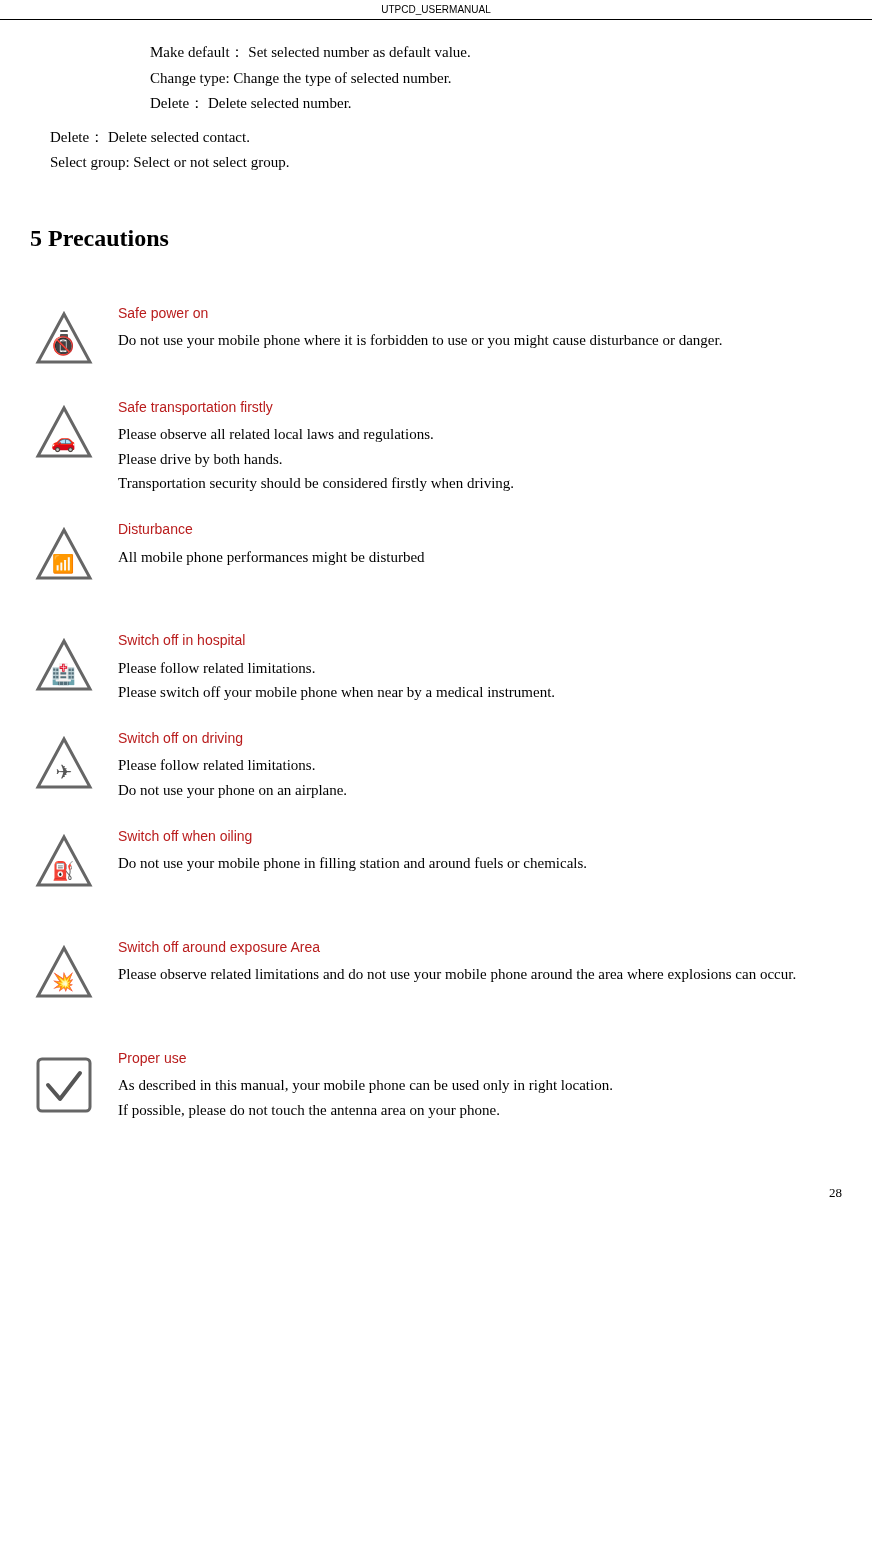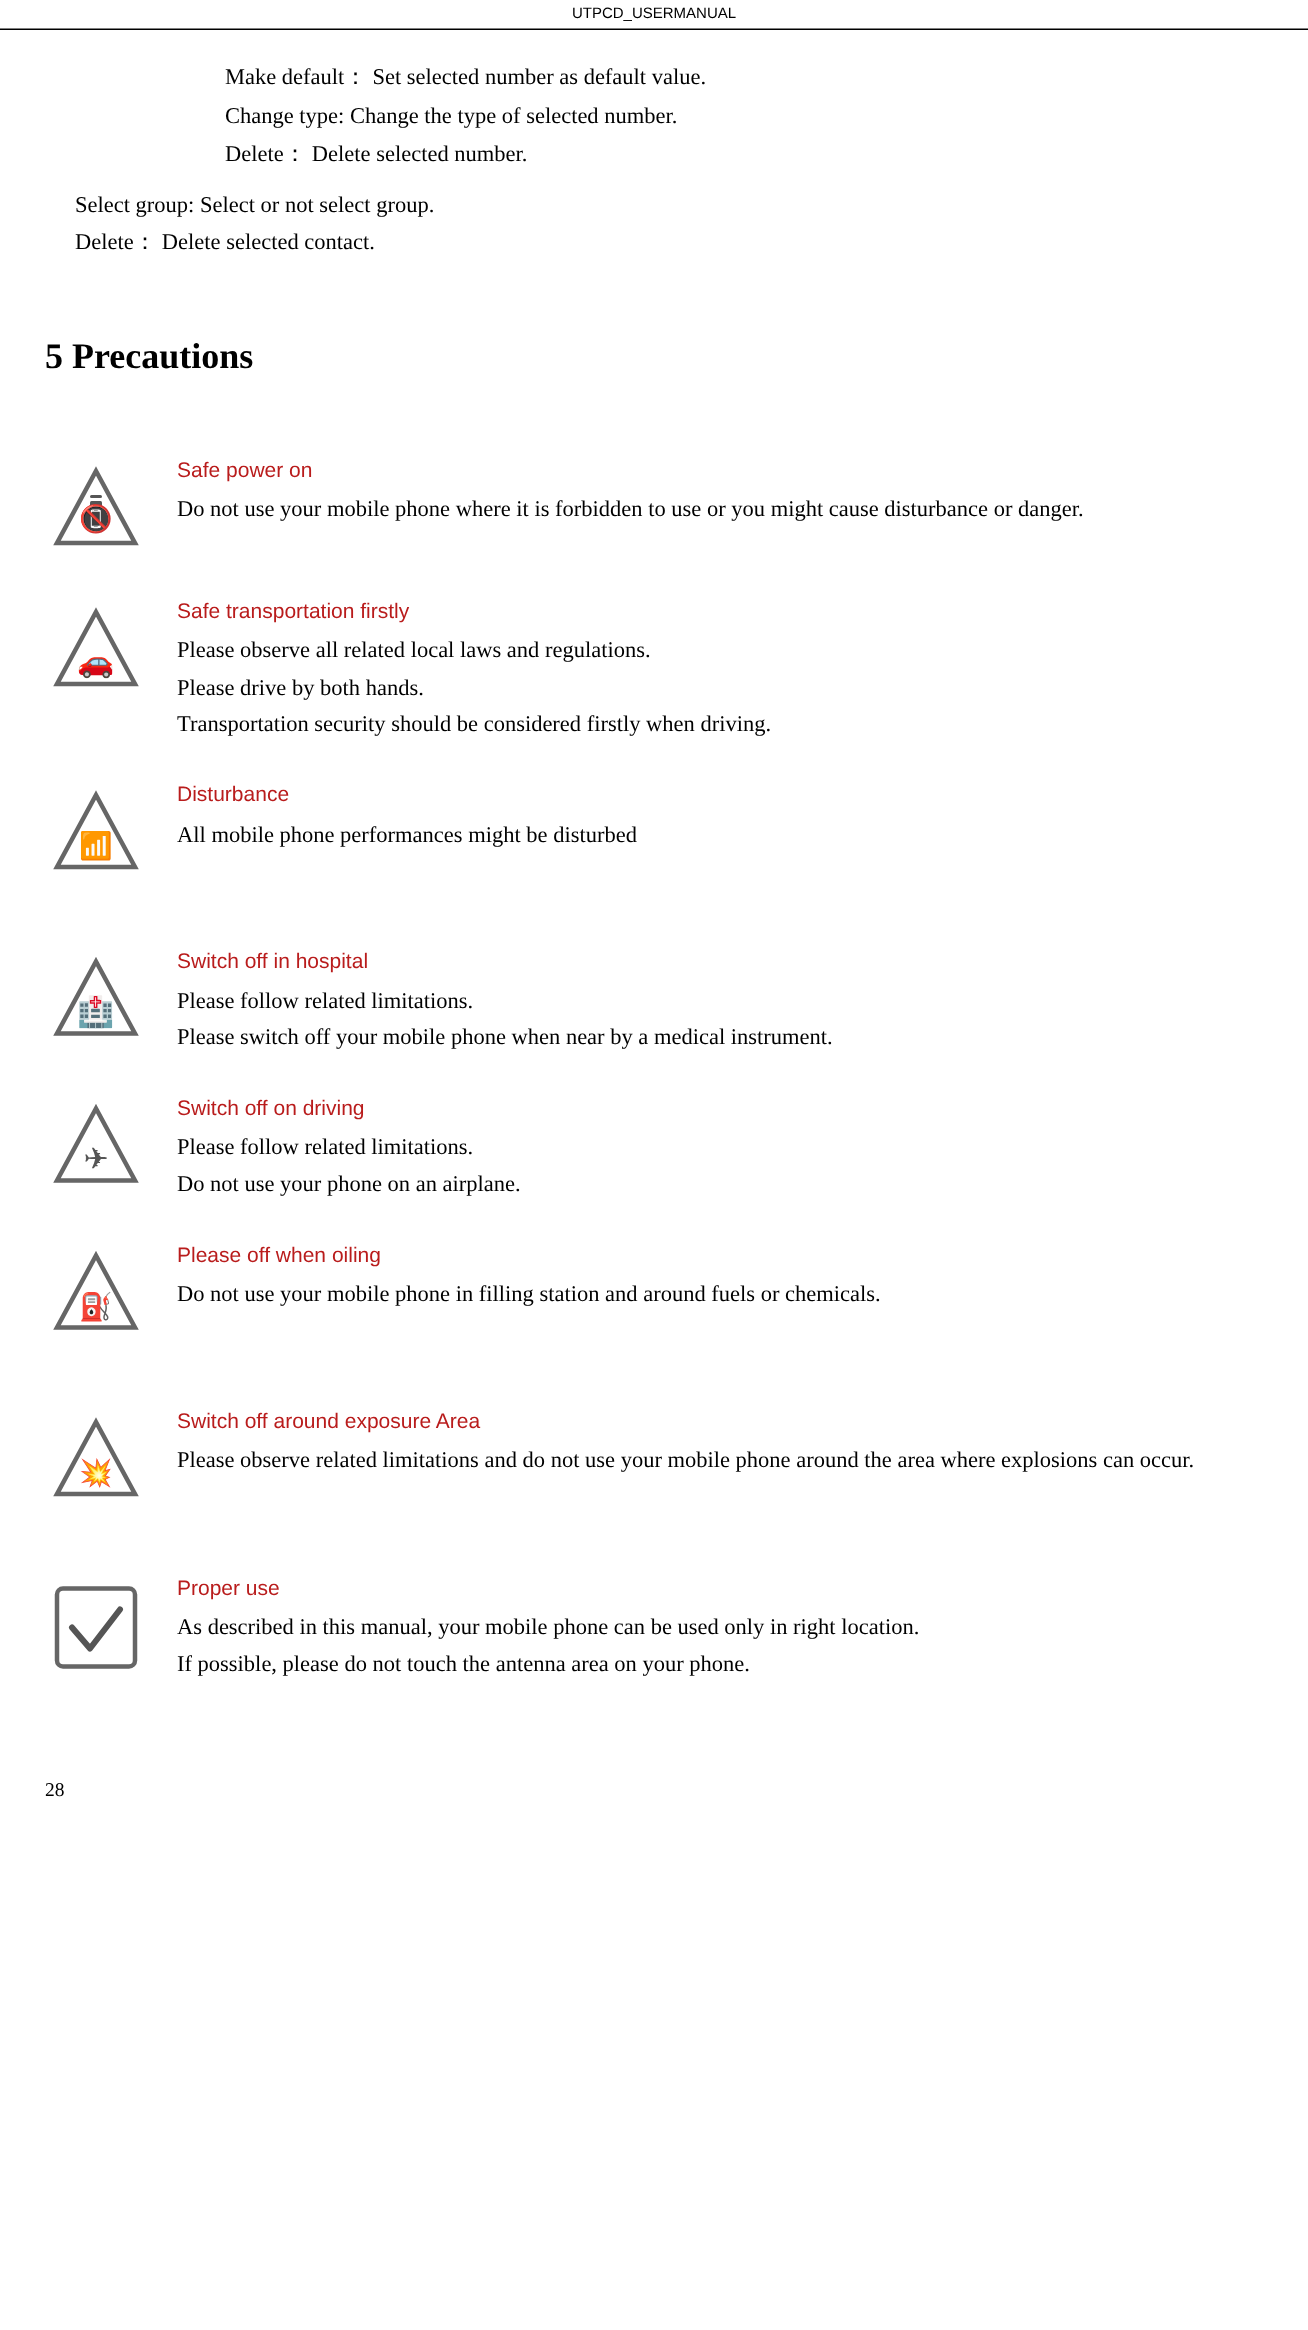--- a/index.html
+++ b/index.html
@@ -76,41 +76,42 @@
       font-size: 14px;
       margin-bottom: 4px;
       font-family: sans-serif;
     }
     .precaution-body {
       font-family: serif;
       font-size: 15px;
       line-height: 1.65;
     }
     .page-number {
+      text-align: right;
       font-size: 13px;
       padding: 10px 30px;
     }
   </style>
 </head>
 <body>
 
 <div class="page-header">
   <span>UTPCD_USERMANUAL</span>
 </div>
 
 <div class="page-content">
   
   <div class="top-section">
     <span class="line">Make default： Set selected number as default value.</span>
     <span class="line">Change type: Change the type of selected number.</span>
     <span class="line">Delete： Delete selected number.</span>
   </div>
   <div class="top-level-line">
+    <div>Delete： Delete selected contact.</div>
     <div>Select group: Select or not select group.</div>
-    <div>Delete： Delete selected contact.</div>
   </div>
 
   <br>
 
   
   <h1 class="chapter-title">
     <span>5</span> <span>Precautions</span>
   </h1>
   <br>
 
@@ -207,21 +208,21 @@
 
   
   <div class="precaution-item">
     <div class="precaution-icon">
       <svg viewBox="0 0 60 60" xmlns="http://www.w3.org/2000/svg">
         <polygon points="30,4 56,52 4,52" fill="none" stroke="#666" stroke-width="3"></polygon>
         <text x="30" y="44" text-anchor="middle" font-size="18" fill="#555">⛽</text>
       </svg>
     </div>
     <div class="precaution-text">
-      <div class="precaution-title">Please off when oiling</div>
+      <div class="precaution-title">Switch off when oiling</div>
       <div class="precaution-body">Do not use your mobile phone in filling station and around fuels or chemicals.</div>
     </div>
   </div>
 
   <br>
 
   
   <div class="precaution-item">
     <div class="precaution-icon">
       <svg viewBox="0 0 60 60" xmlns="http://www.w3.org/2000/svg">

